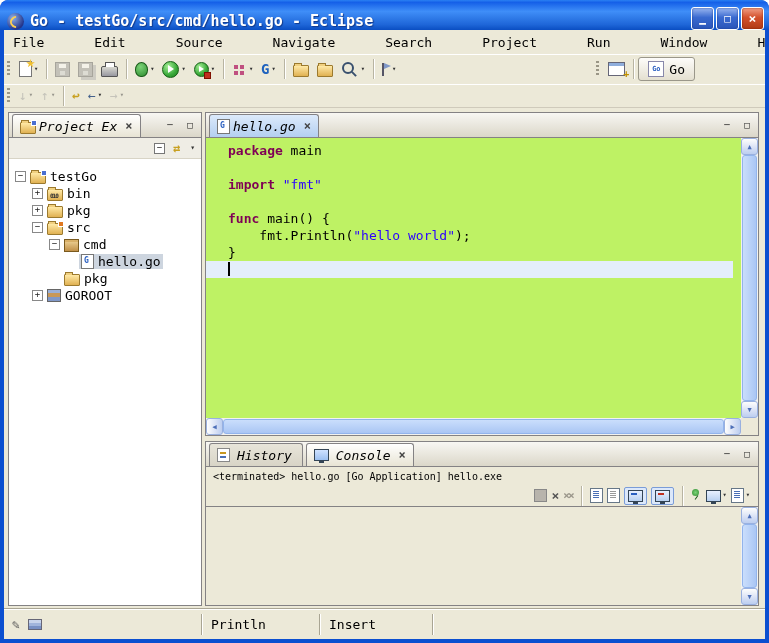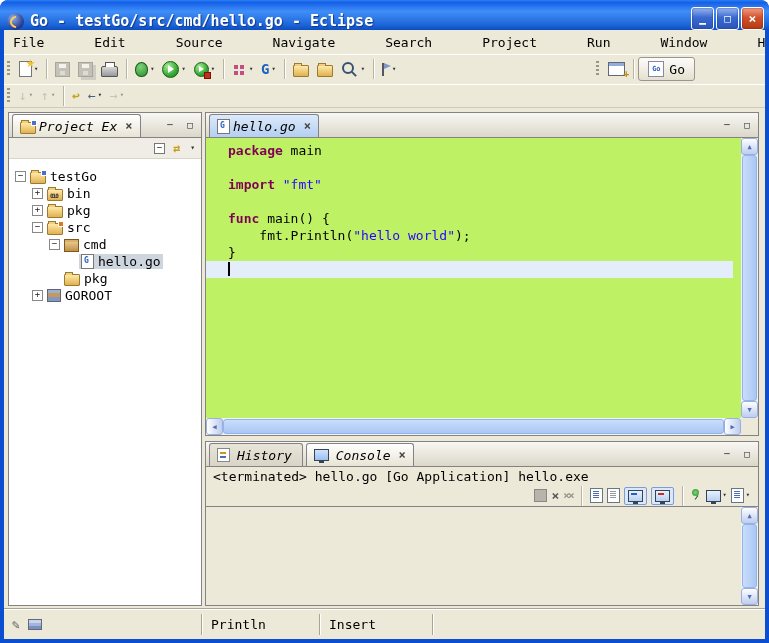--- a/index.html
+++ b/index.html
@@ -149,21 +149,21 @@
   
   .console{left:201px;top:411px;width:552px;height:163px;}
   .cico{margin-right:4px;flex:none;position:relative;}
   .ico-problems{width:11px;height:12px;background:#fff;border:1px solid #888;}
   .ico-problems::after{content:"";position:absolute;left:2px;top:3px;width:6px;height:2px;background:#c89820;box-shadow:0 4px 0 #4a6fb5;}
   .ico-history{width:11px;height:11px;border:1px solid #2a4a7a;border-radius:50%;background:#e8f0fc;}
   .ico-history::after{content:"";position:absolute;left:5px;top:2px;width:1px;height:4px;background:#2a4a7a;}
   .ico-history::before{content:"";position:absolute;left:5px;top:5px;width:3px;height:1px;background:#2a4a7a;}
   .ico-console{width:13px;height:10px;border:1px solid #334455;background:linear-gradient(#cfe2ff,#9cc0f0);}
   .ico-console::after{content:"";position:absolute;left:4px;bottom:-3px;width:5px;height:2px;background:#334455;}
-  .cdesc{position:absolute;top:25px;left:0;right:0;height:18px;font-size:13px;padding-left:7px;display:flex;align-items:center;}
+  .cdesc{position:absolute;top:25px;left:0;right:0;height:18px;font-size:10px;padding-left:7px;display:flex;align-items:center;}
   .ctools{position:absolute;top:43px;left:0;right:0;height:21px;display:flex;align-items:center;justify-content:flex-end;gap:4px;padding-right:8px;}
   .cline{position:absolute;top:64px;left:0;right:0;height:1px;background:#848284;}
   .cbody{position:absolute;top:65px;left:0;right:17px;bottom:0;background:#fff;padding:5px 0 0 7px;font-size:13px;white-space:pre;}
   .cvsb{position:absolute;top:65px;right:0;bottom:0;width:17px;background:#f2f2ef;display:flex;flex-direction:column;}
   .ic-stop{width:11px;height:11px;background:#b8b4ac;border:1px solid #888;}
   .ic-cleardoc{width:11px;height:13px;background:#fff;border:1px solid #678;}
   .ic-cleardoc::after{content:"";position:absolute;left:2px;top:2px;width:6px;height:1px;background:#4a6fb5;
     box-shadow:0 2px 0 #4a6fb5,0 4px 0 #4a6fb5,0 6px 0 #4a6fb5;}
   .ic-cleardoc.gray::after{background:#999;box-shadow:0 2px 0 #999,0 4px 0 #999,0 6px 0 #999;}
   .ic-mon{width:13px;height:10px;border:1px solid #334455;background:linear-gradient(#e8f0ff,#b8d0f0);}

